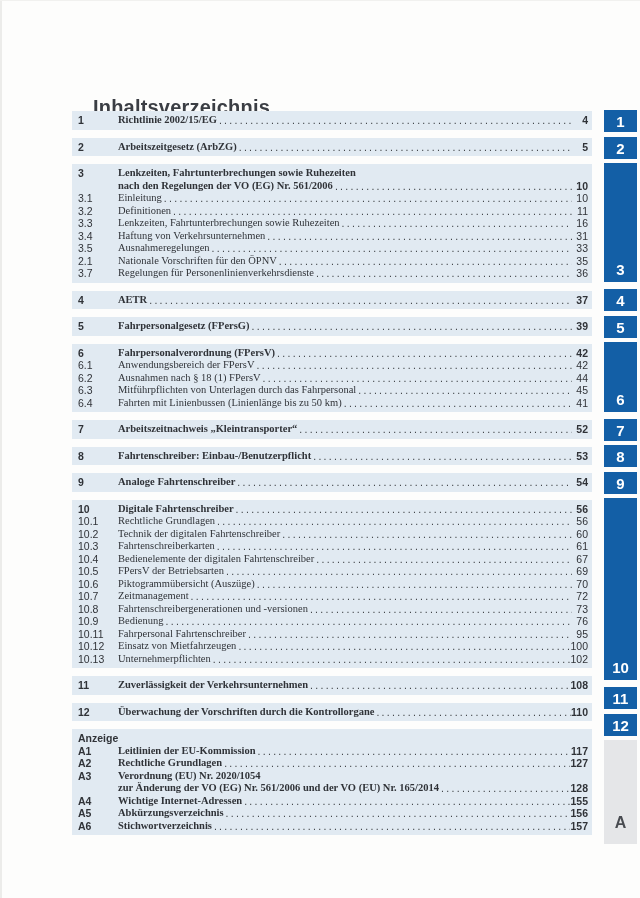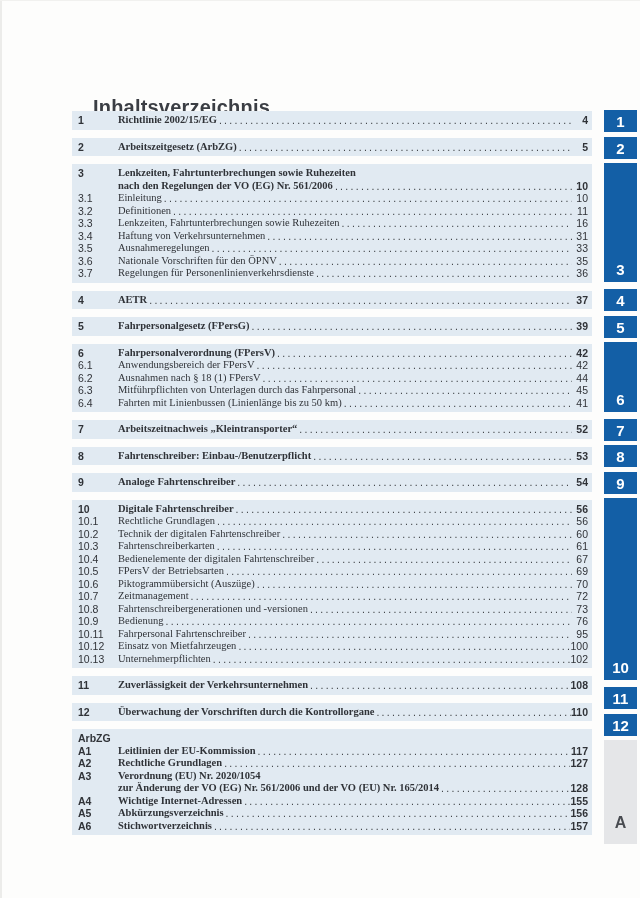--- a/index.html
+++ b/index.html
@@ -112,21 +112,21 @@
         <span class="leader"></span>
         <span class="pg">31</span>
       </div>
       <div class="trow">
         <span class="num">3.5</span>
         <span class="lbl">Ausnahmeregelungen</span>
         <span class="leader"></span>
         <span class="pg">33</span>
       </div>
       <div class="trow">
-        <span class="num">3.6</span>
+        <span class="num">2.1</span>
         <span class="lbl">Nationale Vorschriften für den ÖPNV</span>
         <span class="leader"></span>
         <span class="pg">35</span>
       </div>
       <div class="trow">
         <span class="num">3.7</span>
         <span class="lbl">Regelungen für Personenlinienverkehrsdienste</span>
         <span class="leader"></span>
         <span class="pg">36</span>
       </div>
@@ -294,21 +294,21 @@
     <div class="section">
       <div class="trow b">
         <span class="num">12</span>
         <span class="lbl">Überwachung der Vorschriften durch die Kontrollorgane</span>
         <span class="leader"></span>
         <span class="pg">110</span>
       </div>
     </div>
     <div class="section">
       <div class="trow b">
-        <span class="num auto">ArbZG</span>
+        <span class="num auto">Anzeige</span>
       </div>
       <div class="trow b">
         <span class="num">A1</span>
         <span class="lbl">Leitlinien der EU-Kommission</span>
         <span class="leader"></span>
         <span class="pg">117</span>
       </div>
       <div class="trow b">
         <span class="num">A2</span>
         <span class="lbl">Rechtliche Grundlagen</span>

